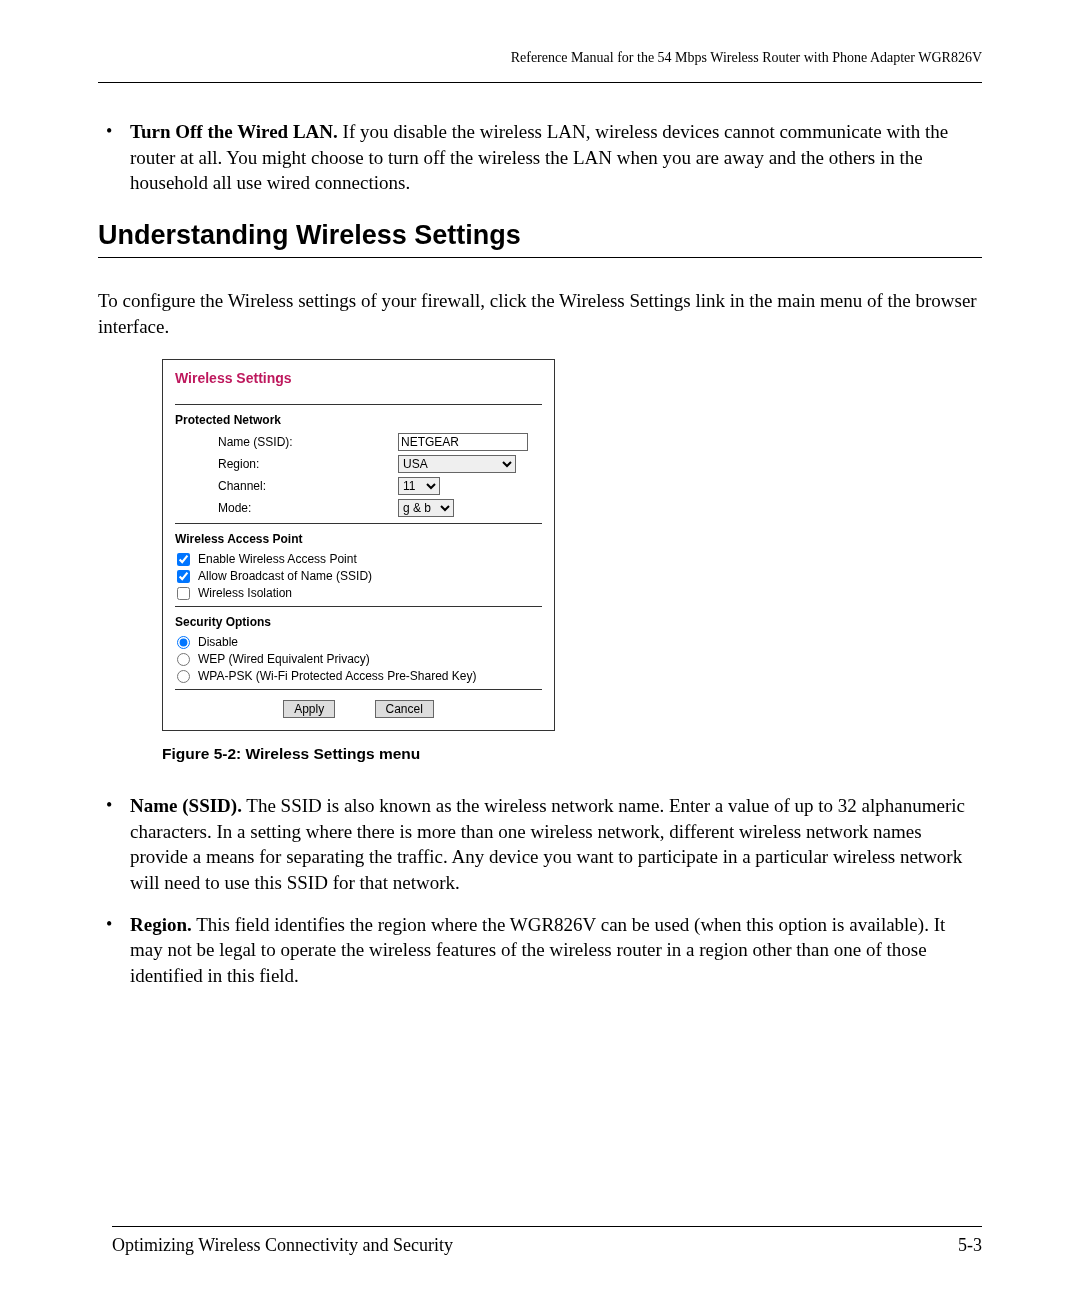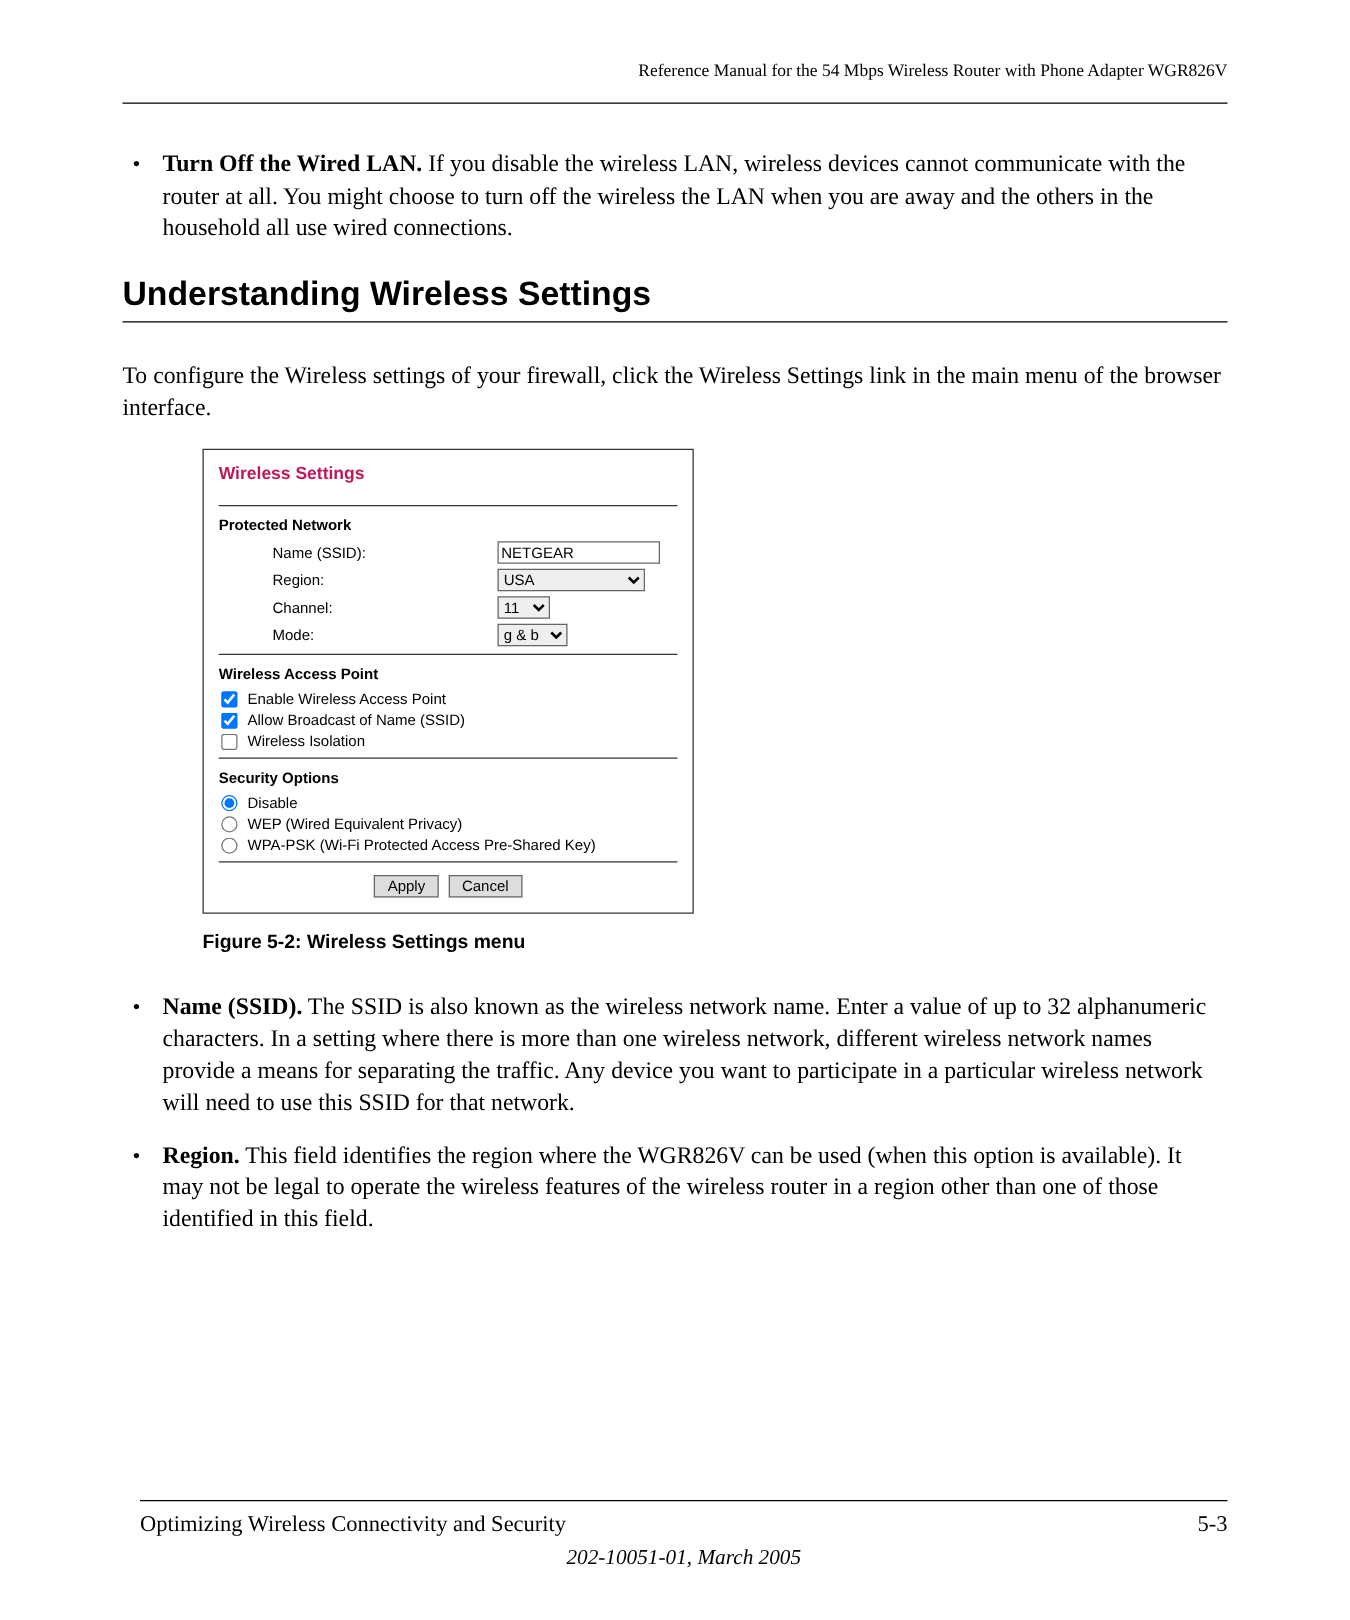--- a/index.html
+++ b/index.html
@@ -135,21 +135,21 @@
   .ss-buttons {
     text-align: center;
     margin-top: 10px;
   }
   .ss-btn {
     font-family: Arial, sans-serif;
     font-size: 12px;
     background: #ddd;
     border: 1px solid #666;
     padding: 1px 10px;
-    margin: 0 2px;
+    margin: 0 18px;
     text-align: center;
   }
 
   .figure-caption {
     font-family: Arial, Helvetica, sans-serif;
     font-weight: bold;
     font-size: 15.5px;
     margin: 14px 0 30px 0;
   }
 
@@ -267,16 +267,15 @@
     <li>
       <span class="bold">Region.</span><span> This field identifies the region where the WGR826V can be used (when this option is available). It may not be legal to operate the wireless features of the wireless router in a region other than one of those identified in this field.</span>
     </li>
   </ul>
 
   <div class="footer">
     <div class="footer-line">
       <span>Optimizing Wireless Connectivity and Security</span>
       <span>5-3</span>
     </div>
-    <div class="footer-docid">202-10051-01, March 2005</div>
   </div>
 
 </div>
 
 </body></html>

